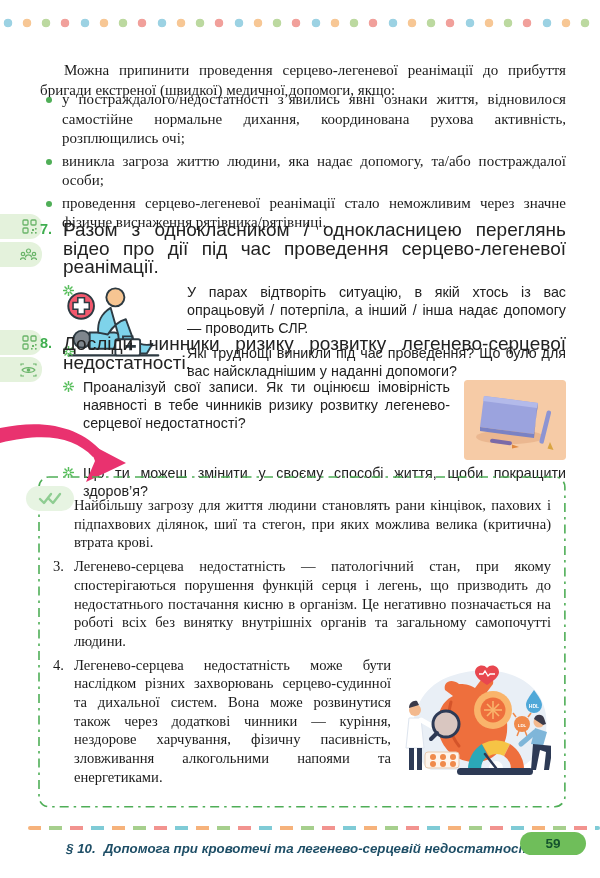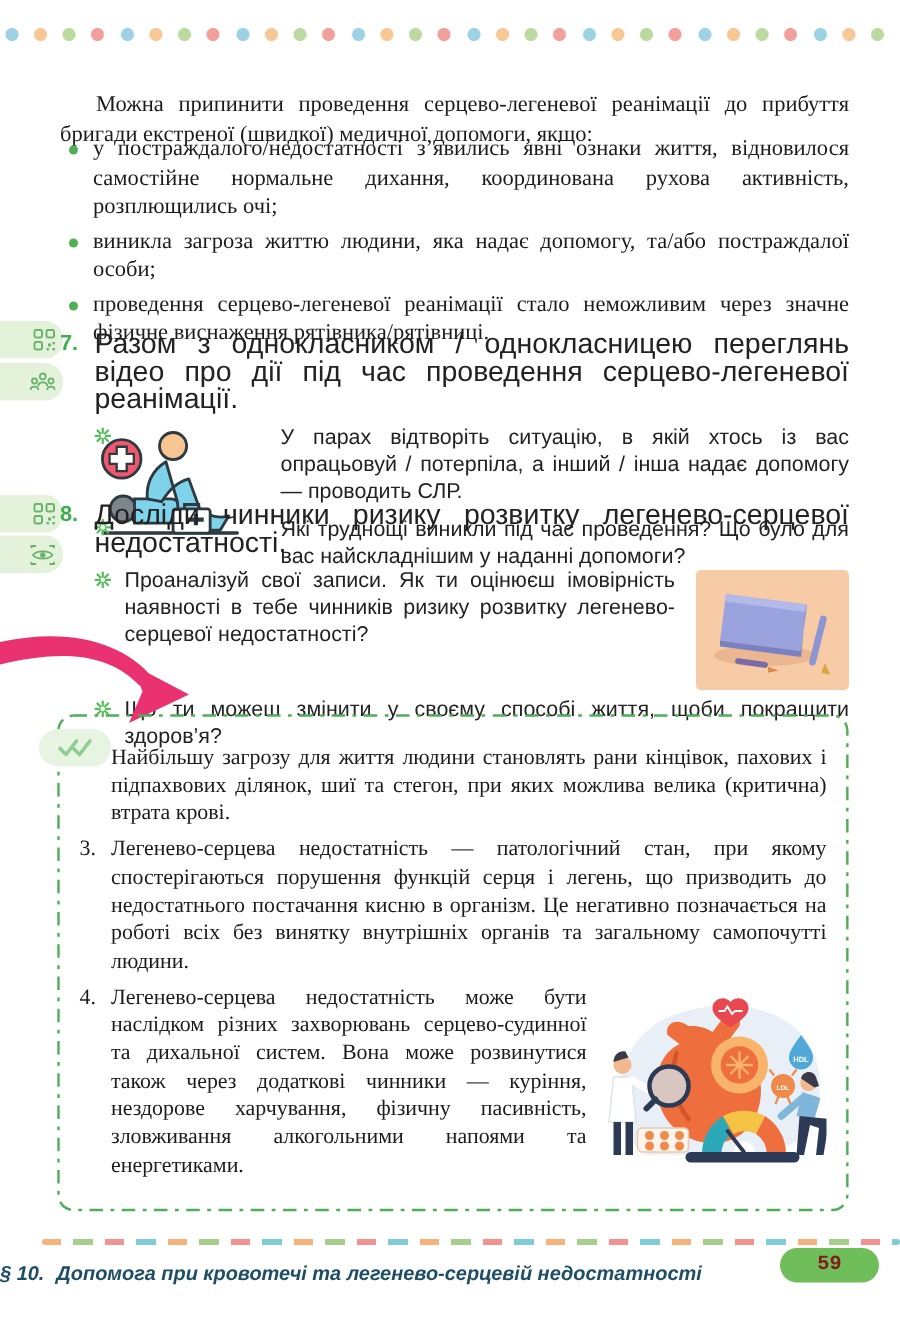--- a/index.html
+++ b/index.html
@@ -83,26 +83,26 @@
     position:absolute; left:28px; top:826px; width:572px; height:4px; border-radius:2px;
     background:repeating-linear-gradient(90deg,
       #f6b27b 0 13px, rgba(0,0,0,0) 13px 21px,
       #a6cf8d 21px 34px, rgba(0,0,0,0) 34px 42px,
       #f2938f 42px 55px, rgba(0,0,0,0) 55px 63px,
       #7fcbd6 63px 76px, rgba(0,0,0,0) 76px 84px);
   }
   .footer-row {
     position:absolute; left:0; top:836px; width:600px; height:24px;
     font-family:"Liberation Sans", sans-serif; font-style:italic; font-weight:700;
-    font-size:13.3px; color:#1e4e66; display:flex; align-items:center; 
+    font-size:13.3px; color:#1e4e66; display:flex; align-items:center; justify-content:center;
   }
   .footer-row .sec { margin-right:8px; }
   .page-pill {
     position:absolute; right:14px; top:832px; width:66px; height:23px;
-    background:#6fbe5a; border-radius:12px; color:#7f1d1d; font-family:Liberation Mono, monospace;
+    background:#6fbe5a; border-radius:12px; color:#14532d; font-family:Liberation Sans, sans-serif;
     font-weight:700; font-style:normal; font-size:13.5px; display:flex; align-items:center; justify-content:center;
   }
 </style>
 </head>
 <body>
 
 <div class="page">
 
   <div class="dots-row"></div>
 

